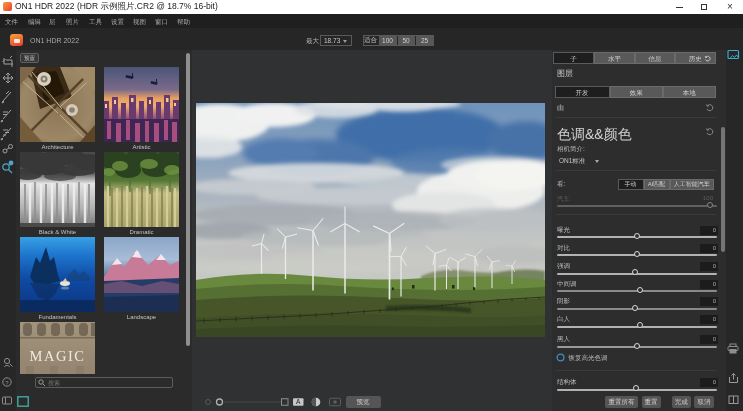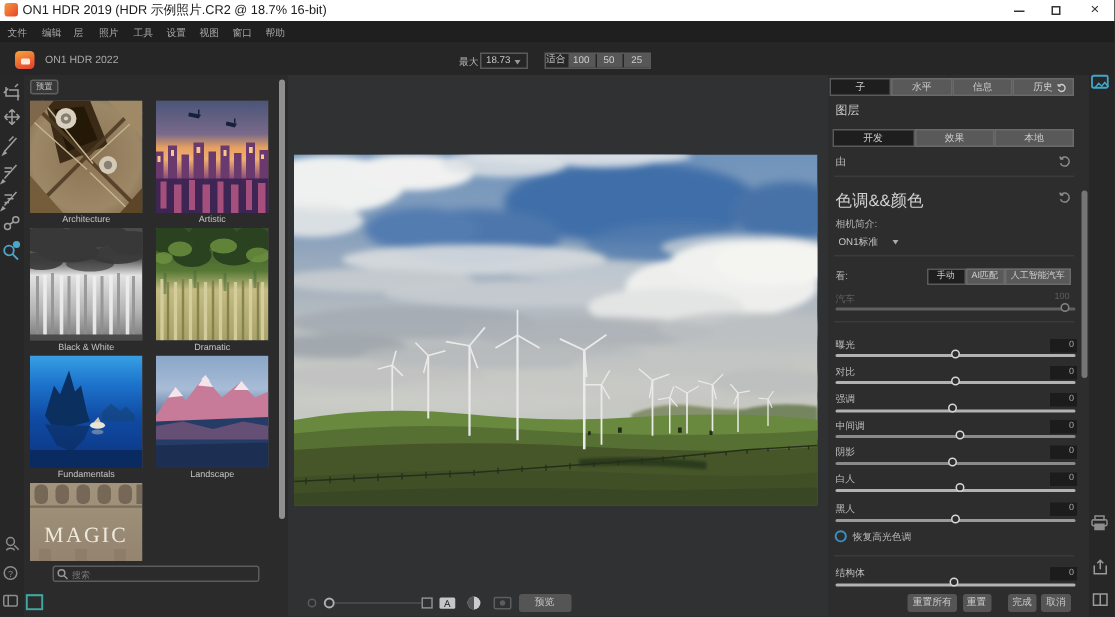--- a/index.html
+++ b/index.html
@@ -31,21 +31,21 @@
 .strack{position:absolute;left:557px;width:160px;height:2px;background:#b2b2b2;border-radius:1px;}
 .sknob{position:absolute;width:6.4px;height:6.4px;border:1.5px solid #d8d8d8;border-radius:50%;background:#2d2d2d;}
 .sep{position:absolute;left:556px;width:160px;height:1px;background:#3b3b3b;}
 .btn{position:absolute;height:11.5px;background:#555555;border-radius:2px;font-size:6.5px;color:#cccccc;text-align:center;line-height:11.5px;}
 </style></head>
 <body>
 <div id="win">
 
 <div id="titlebar" class="abs"></div>
 <div class="abs" style="left:3px;top:2px;width:9px;height:9px;border-radius:2px;background:linear-gradient(135deg,#f59a3e,#e8432e);"></div>
-<div id="titletxt" class="abs">ON1 HDR 2019 (HDR 示例照片.CR2 @ 18.7% 16-bit)</div>
+<div id="titletxt" class="abs">ON1 HDR 2022 (HDR 示例照片.CR2 @ 18.7% 16-bit)</div>
 <div class="abs" style="left:676px;top:6.5px;width:7px;height:1px;background:#333;"></div>
 <div class="abs" style="left:701px;top:3.5px;width:6px;height:6px;border:1px solid #333;"></div>
 <div class="winbtn abs" style="left:725px;font-size:10px;">×</div>
 
 <div id="menubar" class="abs"></div>
 <div class="menu abs" style="left:5px;">文件</div>
 <div class="menu abs" style="left:28px;">编辑</div>
 <div class="menu abs" style="left:49px;">层</div>
 <div class="menu abs" style="left:66px;">照片</div>
 <div class="menu abs" style="left:89px;">工具</div>
@@ -533,21 +533,21 @@
 <div class="tab tabsel" style="left:554.5px;top:85.5px;width:55px;">开发</div>
 <div class="tab" style="left:609.5px;top:85.5px;width:53.5px;">效果</div>
 <div class="tab" style="left:663px;top:85.5px;width:52.5px;">本地</div>
 
 <div class="abs" style="left:557px;top:103px;font-size:7px;color:#b5b5b5;">由</div>
 <svg class="abs" style="left:705px;top:103px;" width="9" height="9" viewBox="0 0 9 9">
       <path d="M2.2 3.2 A 3 3 0 1 1 2 5.8 M2.2 3.2 L1.6 1.4 M2.2 3.2 L4 2.8" stroke="#8a8a8a" stroke-width="1" fill="none"></path>
     </svg>
 <div class="sep" style="top:117px;"></div>
 
-<div class="abs" style="left:557px;top:126px;font-size:11px;color:#d2d2d2;">色调&amp;&amp;颜色</div>
+<div class="abs" style="left:557px;top:126px;font-size:14px;color:#d2d2d2;">色调&amp;&amp;颜色</div>
 <svg class="abs" style="left:705px;top:126.5px;" width="9" height="9" viewBox="0 0 9 9">
       <path d="M2.2 3.2 A 3 3 0 1 1 2 5.8 M2.2 3.2 L1.6 1.4 M2.2 3.2 L4 2.8" stroke="#8a8a8a" stroke-width="1" fill="none"></path>
     </svg>
 <div class="abs" style="left:557px;top:144.5px;font-size:6.5px;color:#b5b5b5;">相机简介:</div>
 <div class="abs" style="left:559px;top:157px;font-size:6.5px;color:#c5c5c5;">ON1标准<span style="position:absolute;left:36px;top:2.5px;width:0;height:0;border-left:2.8px solid transparent;border-right:2.8px solid transparent;border-top:3.2px solid #aaa;"></span></div>
 <div class="sep" style="top:169.5px;"></div>
 
 <div class="abs" style="left:557px;top:180px;font-size:6.5px;color:#b5b5b5;">看:</div>
 <div class="tab tabsel" style="left:617.5px;top:179px;width:26px;height:10.5px;line-height:9.5px;font-size:6px;">手动</div>
 <div class="tab" style="left:643.5px;top:179px;width:26px;height:10.5px;line-height:9.5px;font-size:6px;">AI匹配</div>

